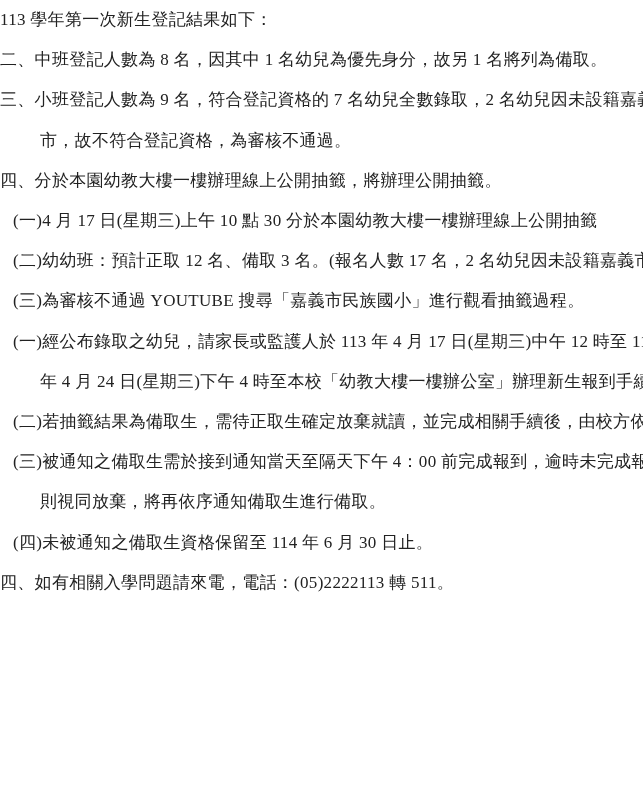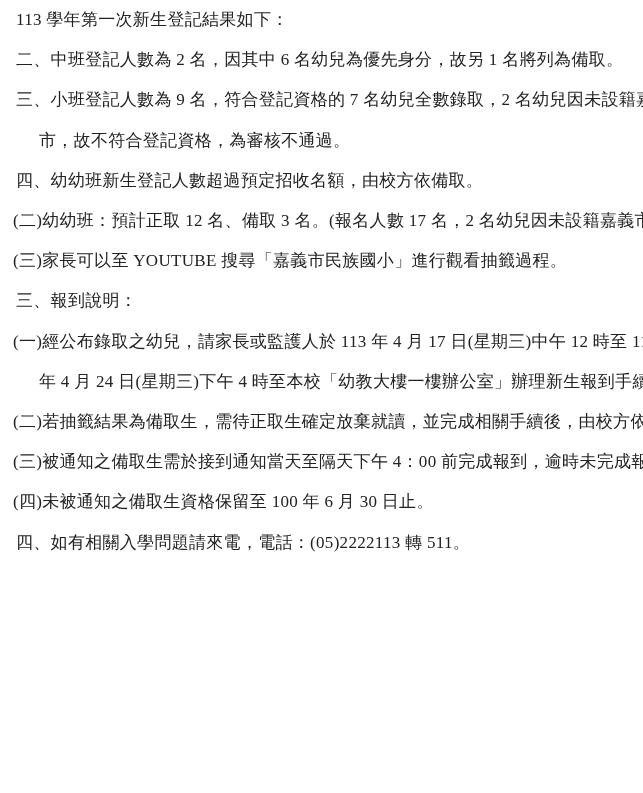--- a/index.html
+++ b/index.html
@@ -18,37 +18,38 @@
   }
   .doc {
     padding-top: 0px;
   }
   .line {
     font-size: 17px;
     line-height: 40.2px;
     white-space: nowrap;
     letter-spacing: 0.3px;
   }
-  .ind0 { padding-left: 16px; }   
+  .ind0 { padding-left: 0; }   
   .ind1 { padding-left: 13px; }  
-  .ind2 { padding-left: 23px; margin-left: 16px; }  
+  .ind2 { padding-left: 40px; }  
 </style>
 </head>
 <body>
 
 <div class="page">
   <div class="doc">
     <div class="line ind0">113 學年第一次新生登記結果如下：</div>
-    <div class="line ind0">二、中班登記人數為 2 名，因其中 6 名幼兒為優先身分，故另 1 名將列為備取。</div>
+    <div class="line ind0">二、中班登記人數為 8 名，因其中 1 名幼兒為優先身分，故另 1 名將列為備取。</div>
     <div class="line ind0">三、小班登記人數為 9 名，符合登記資格的 7 名幼兒全數錄取，2 名幼兒因未設籍嘉義</div>
     <div class="line ind2">市，故不符合登記資格，為審核不通過。</div>
-    <div class="line ind0">四、幼幼班新生登記人數超過預定招收名額，由校方依備取。</div>
+    <div class="line ind0">四、分於本園幼教大樓一樓辦理線上公開抽籤，將辦理公開抽籤。</div>
+    <div class="line ind1">(一)4 月 17 日(星期三)上午 10 點 30 分於本園幼教大樓一樓辦理線上公開抽籤</div>
     <div class="line ind1">(二)幼幼班：預計正取 12 名、備取 3 名。(報名人數 17 名，2 名幼兒因未設籍嘉義市，</div>
-    <div class="line ind1">(三)家長可以至 YOUTUBE 搜尋「嘉義市民族國小」進行觀看抽籤過程。</div>
-    <div class="line ind0">三、報到說明：</div>
+    <div class="line ind1">(三)為審核不通過 YOUTUBE 搜尋「嘉義市民族國小」進行觀看抽籤過程。</div>
     <div class="line ind1">(一)經公布錄取之幼兒，請家長或監護人於 113 年 4 月 17 日(星期三)中午 12 時至 113</div>
     <div class="line ind2">年 4 月 24 日(星期三)下午 4 時至本校「幼教大樓一樓辦公室」辦理新生報到手續。</div>
     <div class="line ind1">(二)若抽籤結果為備取生，需待正取生確定放棄就讀，並完成相關手續後，由校方依備取</div>
     <div class="line ind1">(三)被通知之備取生需於接到通知當天至隔天下午 4：00 前完成報到，逾時未完成報到者</div>
-    <div class="line ind1">(四)未被通知之備取生資格保留至 100 年 6 月 30 日止。</div>
+    <div class="line ind2">則視同放棄，將再依序通知備取生進行備取。</div>
+    <div class="line ind1">(四)未被通知之備取生資格保留至 114 年 6 月 30 日止。</div>
     <div class="line ind0">四、如有相關入學問題請來電，電話：(05)2222113 轉 511。</div>
   </div>
 </div>
 
 </body></html>

